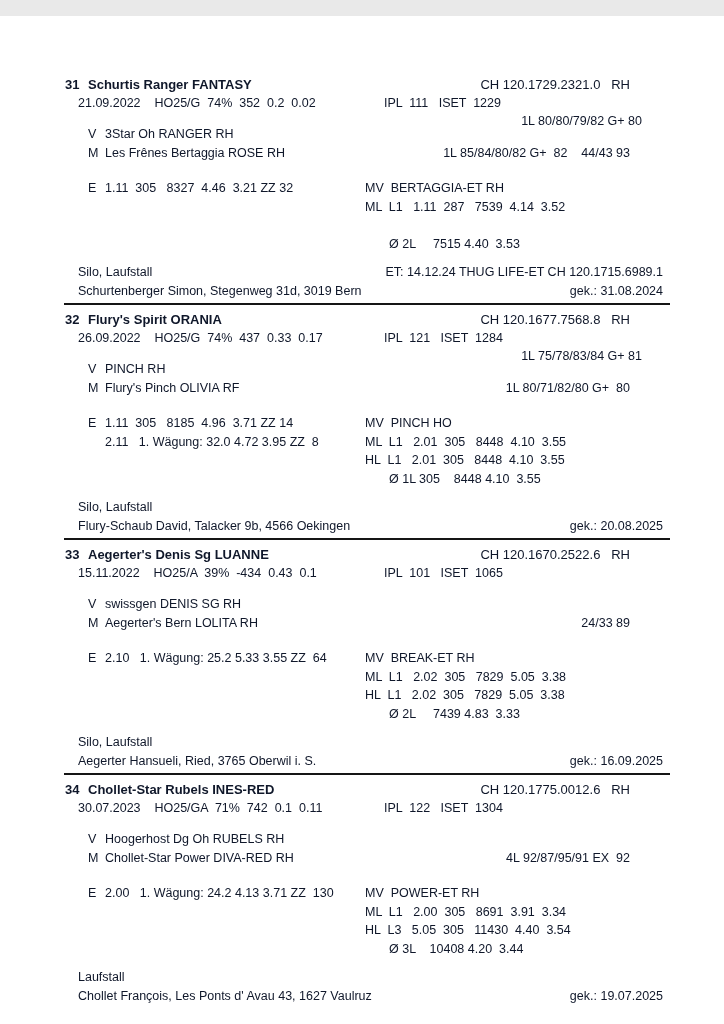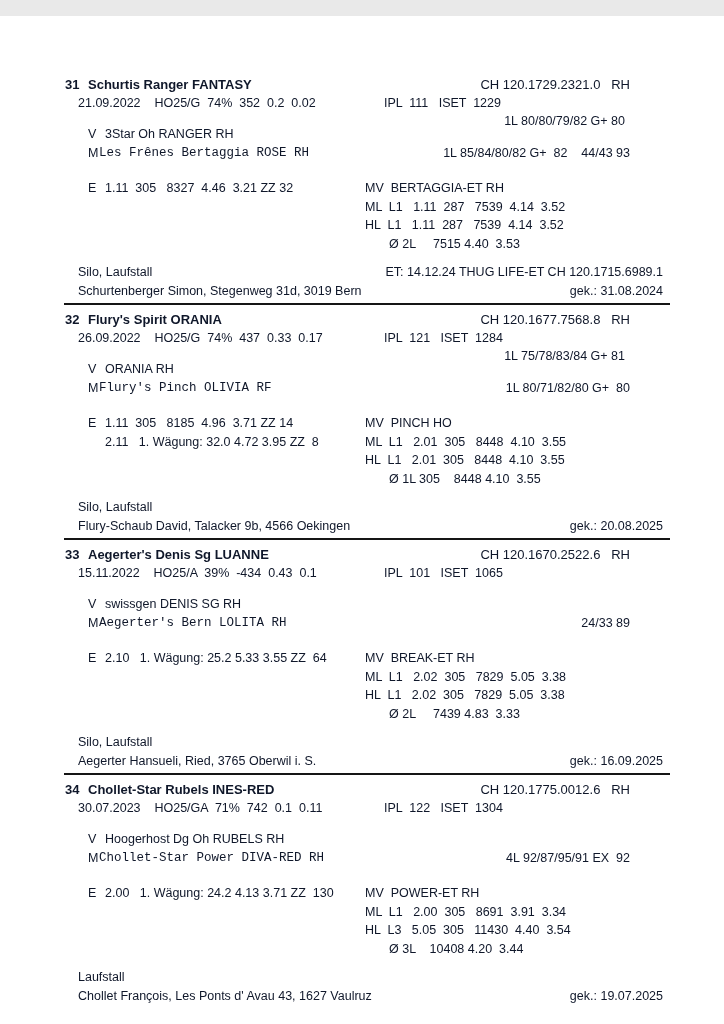--- a/index.html
+++ b/index.html
@@ -12,25 +12,25 @@
     overflow:hidden;
     margin:16px auto;
   }
   .entry{position:absolute;left:0;width:724px;height:235px;}
   .t{position:absolute;white-space:pre;font-size:12.5px;line-height:15px;}
   .num  {left:65px;  top:0;   font-size:13px;font-weight:bold;}
   .name {left:88px;  top:0;   font-size:13px;font-weight:bold;}
   .chb  {right:94px; top:0;   font-size:13px;text-align:center;}
   .info {left:78px;  top:19px;text-align:center;}
   .ipl  {left:384px; top:19px;}
-  .lact {right:99px; top:37px;text-align:center;}
+  .lact {right:82px; top:37px;text-align:center;}
   .vlab {left:88px;  top:50px;}
   .vtxt {left:105px; top:50px;}
   .mlab {left:88px;  top:68.5px;}
-  .mtxt {left:99px; top:68.5px;font-family:Liberation Mono, monospace;}
+  .mtxt {left:105px; top:68.5px;}
   .mrt  {right:94px; top:68.5px;}
   .elab {left:88px;  top:104px;}
   .e1   {left:105px; top:104px;}
   .mv   {left:365px; top:104px;}
   .e2   {left:105px; top:122.5px;}
   .mlr  {left:365px; top:122.5px;}
   .hlr  {left:365px; top:141px;}
   .avg  {left:389px; top:159.5px;}
   .silo {left:78px;  top:188px;}
   .et   {right:61px; top:188px;}
@@ -53,38 +53,37 @@
     <span class="t vlab">V</span>
     <span class="t vtxt">3Star Oh RANGER RH</span>
     <span class="t mlab">M</span>
     <span class="t mtxt">Les Frênes Bertaggia ROSE RH</span>
     <span class="t mrt">1L 85/84/80/82 G+  82    44/43 93</span>
     <span class="t elab">E</span>
     <span class="t e1">1.11  305   8327  4.46  3.21 ZZ 32</span>
     <span class="t e2"></span>
     <span class="t mv">MV  BERTAGGIA-ET RH</span>
     <span class="t mlr">ML  L1   1.11  287   7539  4.14  3.52</span>
-    <span class="t hlr">HL  L1   1.11  287   7539  4.14  3.52</span>
     <span class="t avg">Ø 2L     7515 4.40  3.53</span>
     <span class="t silo">Silo, Laufstall</span>
     <span class="t et">ET: 14.12.24 THUG LIFE-ET CH 120.1715.6989.1</span>
     <span class="t own">Schurtenberger Simon, Stegenweg 31d, 3019 Bern</span>
     <span class="t gek">gek.: 31.08.2024</span>
     <div class="sep"></div>
   </div>
 
   <div class="entry" style="top:296px">
     <span class="t num">32</span>
     <span class="t name">Flury's Spirit ORANIA</span>
     <span class="t chb">CH 120.1677.7568.8   RH</span>
     <span class="t info">26.09.2022    HO25/G  74%  437  0.33  0.17</span>
     <span class="t ipl">IPL  121   ISET  1284</span>
     <span class="t lact">1L 75/78/83/84 G+ 81</span>
     <span class="t vlab">V</span>
-    <span class="t vtxt">ORANIA RH</span>
+    <span class="t vtxt">PINCH RH</span>
     <span class="t mlab">M</span>
     <span class="t mtxt">Flury's Pinch OLIVIA RF</span>
     <span class="t mrt">1L 80/71/82/80 G+  80</span>
     <span class="t elab">E</span>
     <span class="t e1">1.11  305   8185  4.96  3.71 ZZ 14</span>
     <span class="t e2">2.11   1. Wägung: 32.0 4.72 3.95 ZZ  8</span>
     <span class="t mv">MV  PINCH HO</span>
     <span class="t mlr">ML  L1   2.01  305   8448  4.10  3.55</span>
     <span class="t hlr">HL  L1   2.01  305   8448  4.10  3.55</span>
     <span class="t avg">Ø 1L 305    8448 4.10  3.55</span>

